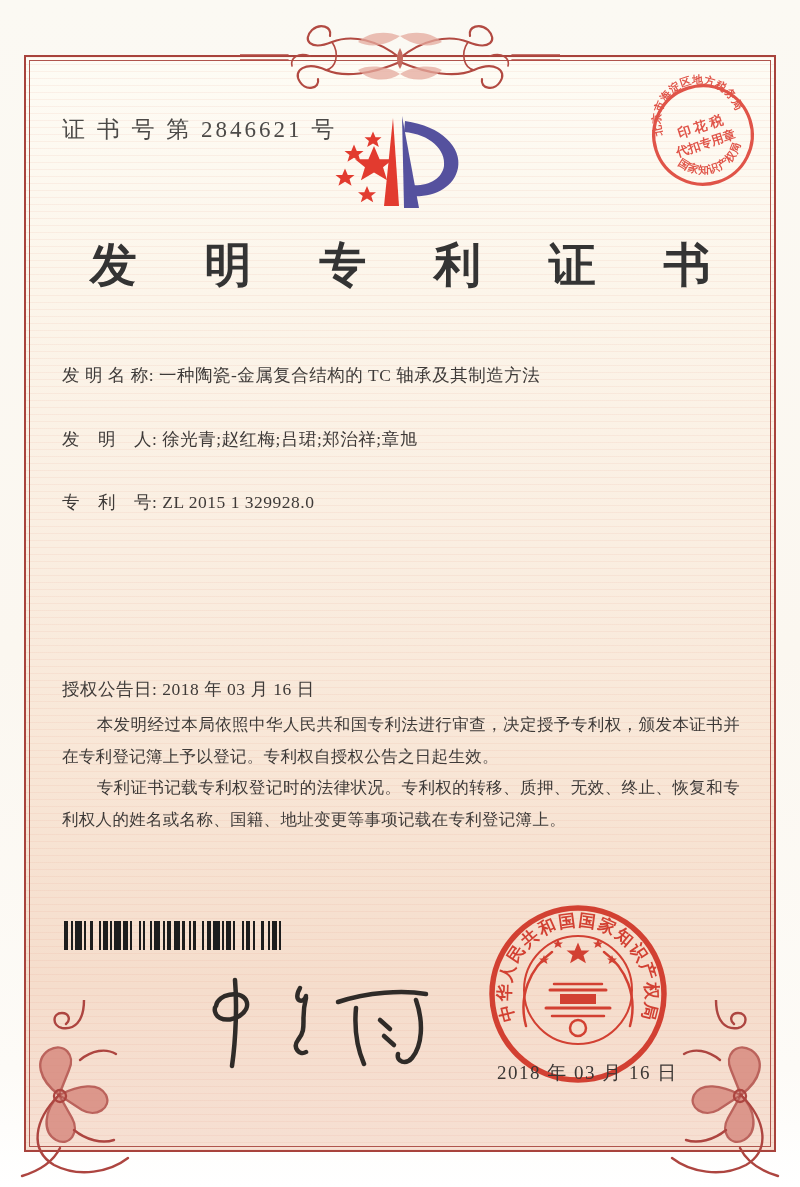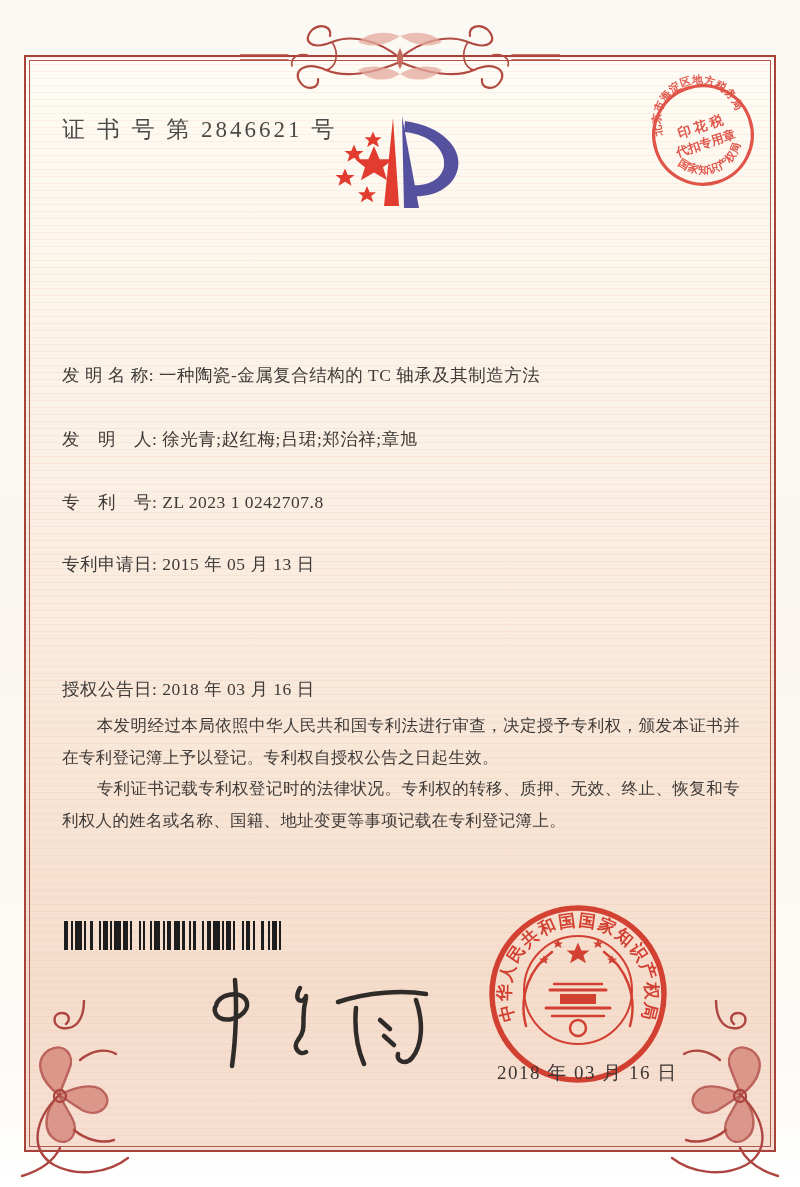--- a/index.html
+++ b/index.html
@@ -37,21 +37,21 @@
     font-size:47px;font-weight:600;color:#343434;
     letter-spacing:28px;padding-left:28px;box-sizing:border-box;
   }
   .field{
     position:absolute;left:62px;width:690px;
     font-size:17.5px;color:#3e3a38;letter-spacing:.5px;white-space:nowrap;
   }
   .field .lbl{color:#3e3a38;}
   .paras{
     position:absolute;left:62px;top:710px;width:678px;
-    font-size:16.5px;line-height:1.92;color:#3e3a38;text-align:justify;letter-spacing:.3px;
+    font-size:16.5px;line-height:1.92;color:#3e3a38;text-align:justify;letter-spacing:.3px;font-family:Liberation Mono, monospace;
   }
   .paras p{margin:0;text-indent:2.1em;}
   .barcode{
     position:absolute;left:64px;top:921px;height:29px;display:flex;align-items:stretch;
   }
   .barcode span{display:block;height:100%;}
   .signer{
     position:absolute;left:64px;top:998px;
     font-size:19px;color:#3a3a3a;letter-spacing:5px;line-height:1.9;
     font-family:"Liberation Sans","DejaVu Sans",sans-serif;
@@ -147,36 +147,33 @@
           <textPath href="#stampTop" startOffset="50%" text-anchor="middle">北京市海淀区地方税务局</textPath>
         </text>
         <text fill="#dd4337" font-size="10" font-weight="bold" letter-spacing="0.5">
           <textPath href="#stampBot" startOffset="50%" text-anchor="middle">国家知识产权局</textPath>
         </text>
         <text x="70" y="66" text-anchor="middle" fill="#dd4337" font-size="12.5" font-weight="bold">印 花 税</text>
         <text x="70" y="82" text-anchor="middle" fill="#dd4337" font-size="11.5" font-weight="bold">代扣专用章</text>
       </svg>
     </div>
 
+    <div class="title">发 明 专 利 证 书</div>
 
     <div class="field" style="top:363px">
       <span class="lbl">发 明 名 称:</span>
       <span>一种陶瓷-金属复合结构的 TC 轴承及其制造方法</span>
     </div>
     <div class="field" style="top:427px">
       <span class="lbl">发　明　人:</span>
       <span>徐光青;赵红梅;吕珺;郑治祥;章旭</span>
     </div>
     <div class="field" style="top:490px">
       <span class="lbl">专　利　号:</span>
-      <span>ZL 2023 1 0242707.8</span>
-    </div>
-    <div class="field" style="top:552px">
-      <span class="lbl">专利申请日:</span>
-      <span>2015 年 05 月 13 日</span>
+      <span>ZL 2015 1 329928.0</span>
     </div>
     <div class="field" style="top:677px">
       <span class="lbl">授权公告日:</span>
       <span>2018 年 03 月 16 日</span>
     </div>
 
     <div class="paras">
       <p>本发明经过本局依照中华人民共和国专利法进行审查，决定授予专利权，颁发本证书并在专利登记簿上予以登记。专利权自授权公告之日起生效。</p>
       <p>专利证书记载专利权登记时的法律状况。专利权的转移、质押、无效、终止、恢复和专利权人的姓名或名称、国籍、地址变更等事项记载在专利登记簿上。</p>
     </div>

